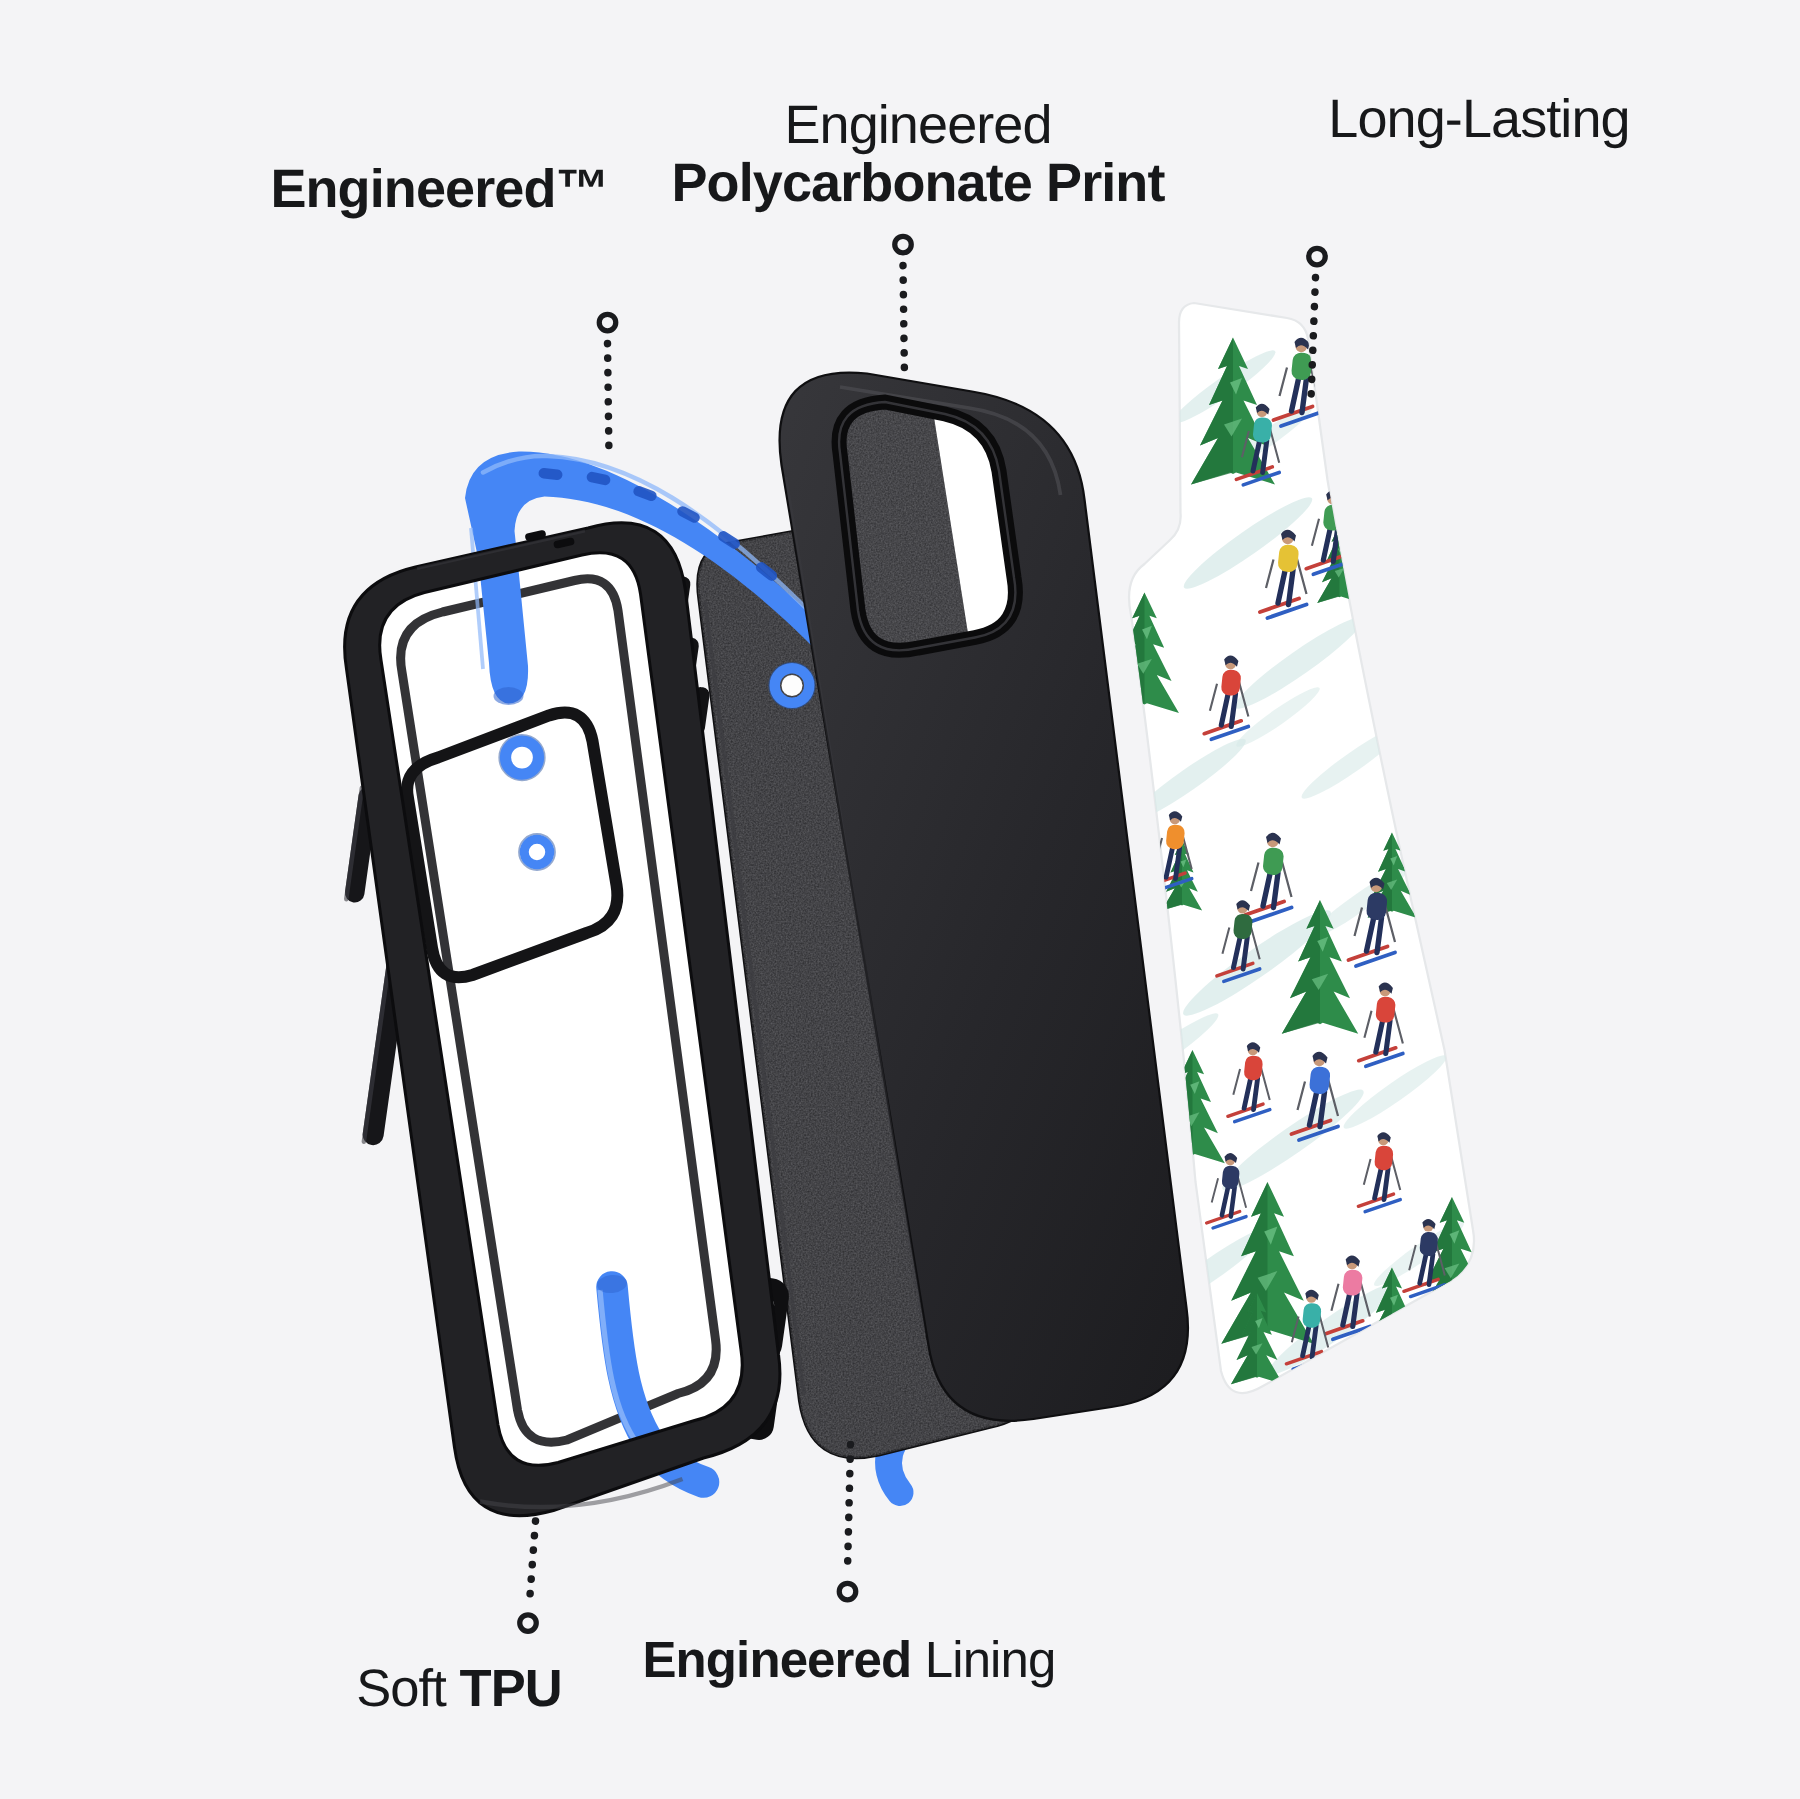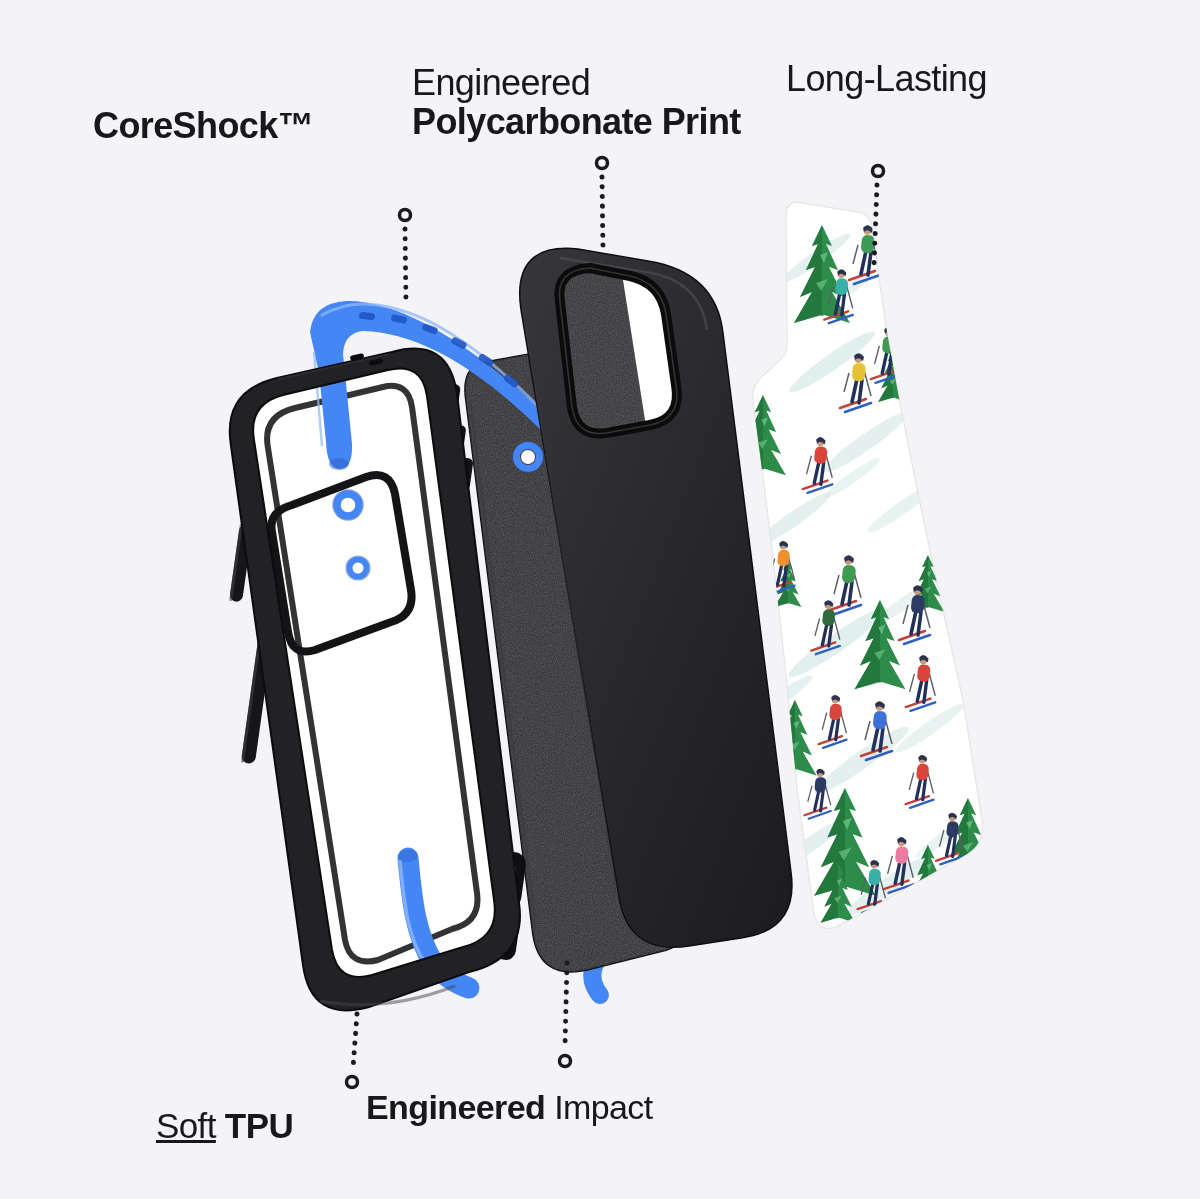--- a/index.html
+++ b/index.html
@@ -1,24 +1,24 @@
 <!DOCTYPE html>
 <html><head>
 <meta charset="utf-8">
 <style>
   html,body{margin:0;padding:0;}
   #stage{position:relative;width:1200px;height:1199px;background:#f4f4f6;overflow:hidden;
          font-family:"Liberation Sans",sans-serif;}
   #art{position:absolute;left:0;top:0;}
-  .callout{position:absolute;text-align:left;color:#17181a;font-size:36px;line-height:39px;
+  .callout{position:absolute;text-align:center;color:#17181a;font-size:36px;line-height:39px;
            letter-spacing:-0.6px;}
   .callout .bold, .callout b{font-weight:700;}
   .callout .reg{font-weight:400;}
   .single{font-size:35px;}
-  .gap-r{margin-right:9px;text-decoration:underline;}
+  .gap-r{margin-right:9px;}
   .gap-l{margin-left:9px;}
 </style>
 </head>
 <body>
 
 <div id="stage">
 
 <svg id="art" width="1200" height="1199" viewBox="0 0 1200 1199" xmlns="http://www.w3.org/2000/svg">
   <defs>
     <filter id="grain" x="-5%" y="-5%" width="110%" height="110%">
@@ -258,33 +258,33 @@
       <circle cx="352" cy="1082" r="5.5" fill="none" stroke-width="3.5"></circle>
     </g>
     <g>
       <line x1="567" y1="963" x2="565" y2="1047" stroke-width="5" stroke-linecap="round" stroke-dasharray="0.1 9.6" fill="none"></line>
       <circle cx="565" cy="1061" r="5.5" fill="none" stroke-width="3.5"></circle>
     </g>
   </g>
 </svg>
 
   <div class="callout" style="left:93px;top:106px;width:400px;">
-    <div class="bold">CoreShock™</div>
+    <div class="bold">Engineered™</div>
   </div>
 
   <div class="callout" style="left:412px;top:63px;width:400px;">
     <div class="reg">Engineered</div>
     <div class="bold">Polycarbonate Print</div>
   </div>
 
   <div class="callout" style="left:786px;top:59px;width:400px;">
     <div class="reg">Long-Lasting</div>
   </div>
 
   <div class="callout single" style="left:156px;top:1106px;width:300px;">
     <span class="reg gap-r">Soft</span><b>TPU</b>
   </div>
 
   <div class="callout single" style="left:366px;top:1088px;width:400px;font-size:34px;">
-    <b>Engineered</b><span class="reg gap-l">Impact</span>
+    <b>Engineered</b><span class="reg gap-l">Lining</span>
   </div>
 
 </div>
 
 </body></html>

